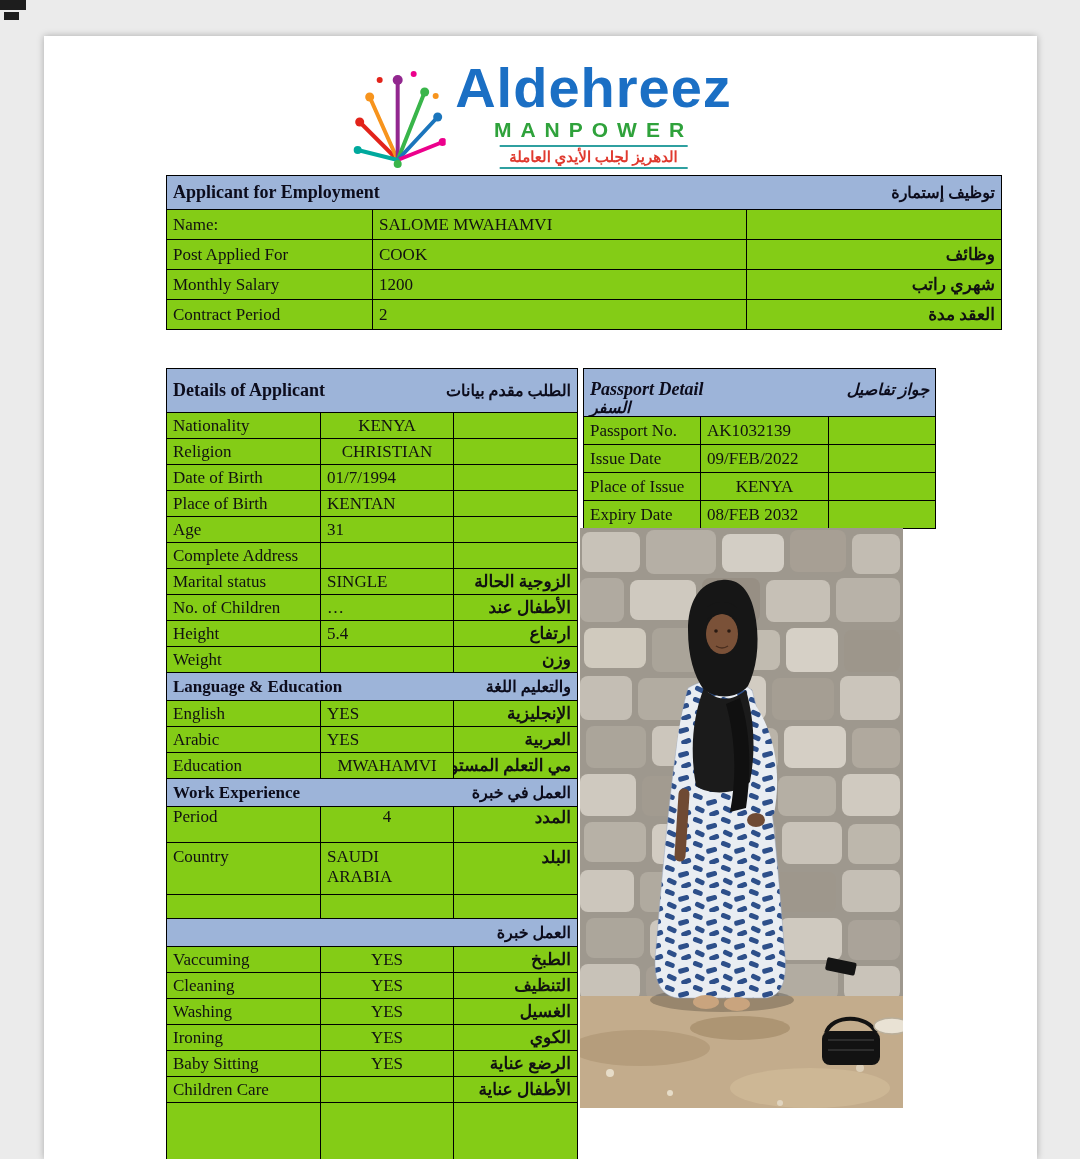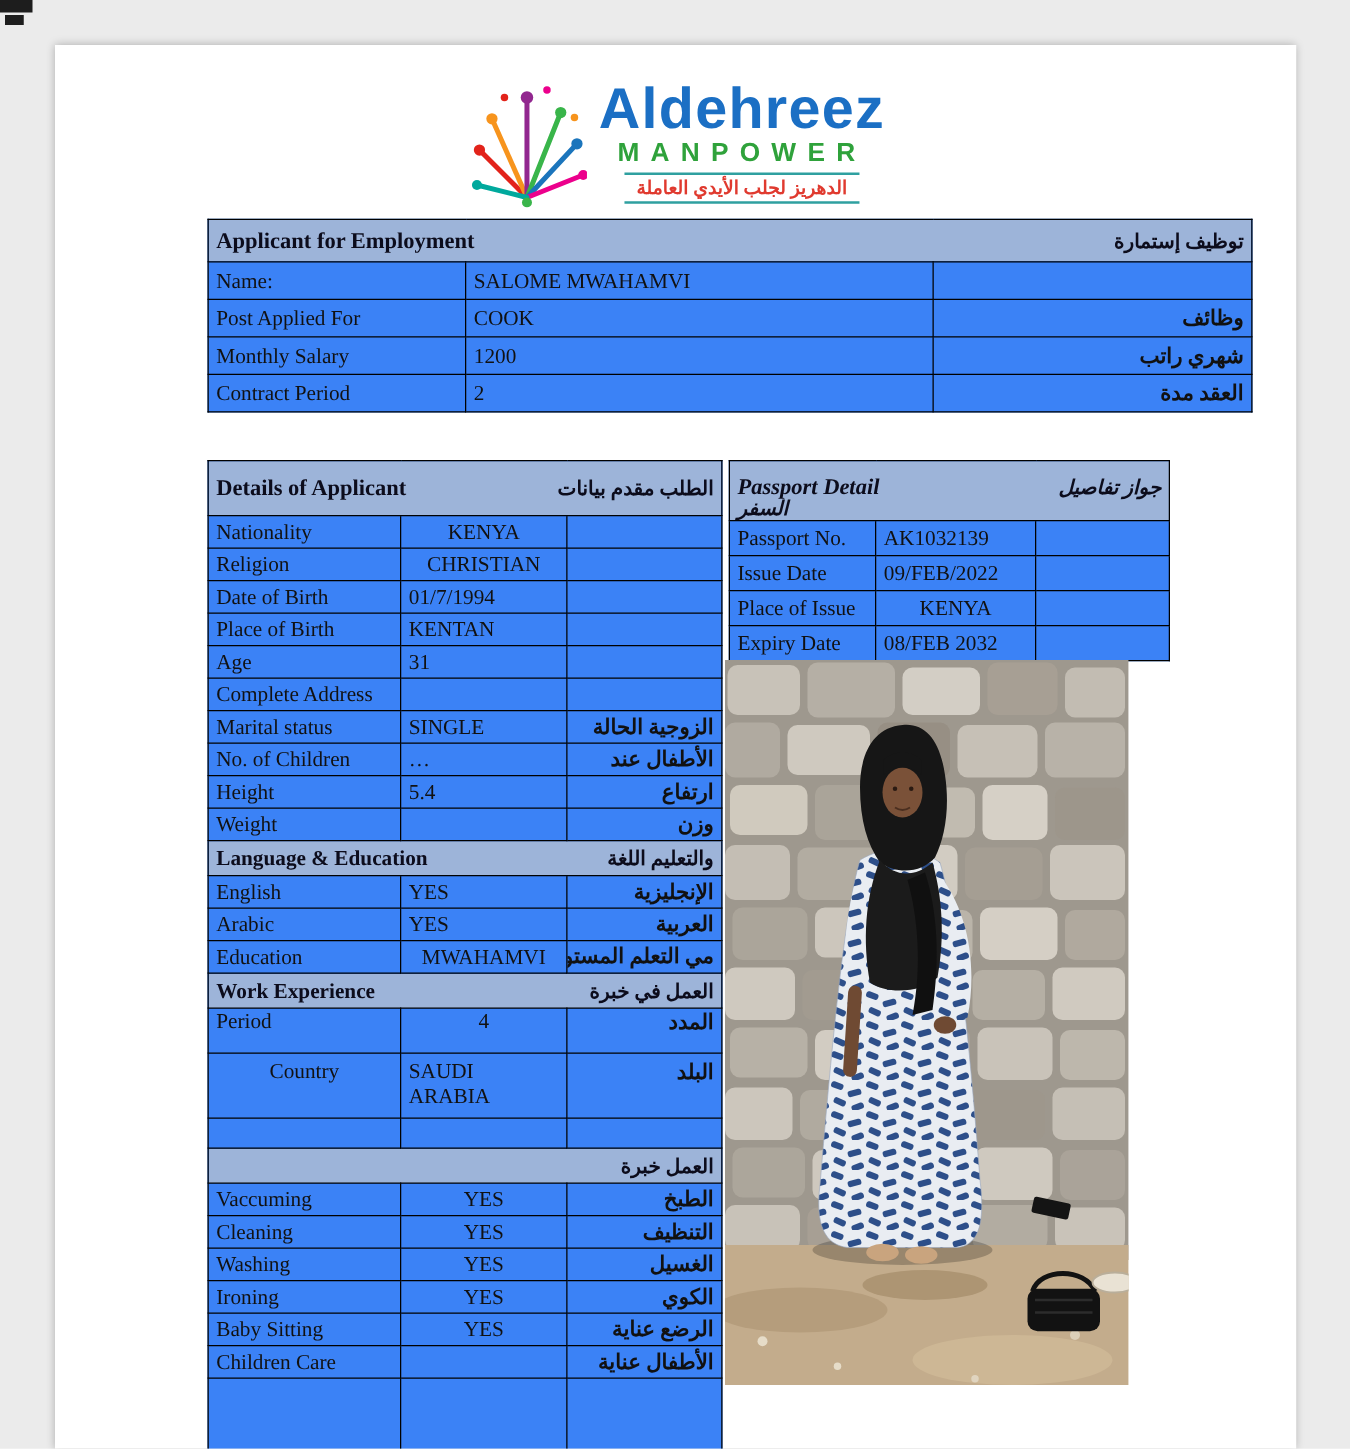--- a/index.html
+++ b/index.html
@@ -11,29 +11,29 @@
   .a1{left:0;top:0;width:26px;height:10px;}
   .a2{left:4px;top:12px;width:15px;height:8px;}
   .page{
     position:absolute;left:44px;top:36px;width:993px;height:1123px;
     background:#ffffff;box-shadow:0 0 7px rgba(0,0,0,.28);overflow:hidden;
   }
   
   .logo{position:absolute;left:50%;top:24px;transform:translateX(-50%);
         display:flex;align-items:center;gap:10px;}
   .logo-text{display:flex;flex-direction:column;align-items:center;}
-  .brand{font-family:"Liberation Sans",sans-serif;font-weight:bold;font-size:46px;
+  .brand{font-family:"Liberation Sans",sans-serif;font-weight:bold;font-size:56px;
          line-height:1;color:var(--brand-blue,#1b6fc4);letter-spacing:1px;}
   .manpower{font-family:"Liberation Sans",sans-serif;font-weight:bold;font-size:21px;
             letter-spacing:9px;color:var(--brand-green,#2fa23b);margin-top:2px;}
   .logo-ar{direction:rtl;font-weight:bold;font-size:15px;color:var(--brand-red,#e03a2f);
            border-top:2px solid #2fa0a0;border-bottom:2px solid #2fa0a0;
            padding:1px 10px;margin-top:3px;}
   
-  .tbl{border-collapse:collapse;table-layout:fixed;position:absolute;background:#3b82f6;}
+  .tbl{border-collapse:collapse;table-layout:fixed;position:absolute;background:#84cc16;}
   .tbl td{border:1px solid #000;font-size:17px;padding:0 6px;overflow:hidden;
           white-space:nowrap;vertical-align:middle;}
   td.wrap{white-space:normal;line-height:1.15;}
   .ar{direction:rtl;text-align:right;font-weight:bold;}
   .c{text-align:center;}
   .b{font-weight:normal;}
   .ind{padding-left:14px;}
   tr.hdr td, td.hdr{background:var(--header-bg,#9db4d9);}
   .hdr-flex{display:flex;justify-content:space-between;align-items:center;
             font-weight:bold;font-size:18px;color:#0c0c1c;}
@@ -221,21 +221,21 @@
           <span class="ar">العمل في خبرة</span>
         </div>
       </td>
     </tr>
     <tr class="rh36">
       <td style="vertical-align:top;">Period</td>
       <td class="c" style="vertical-align:top;">4</td>
       <td class="ar" style="vertical-align:top;">المدد</td>
     </tr>
     <tr class="rh52">
-      <td style="vertical-align:top;padding-top:4px;text-align:center;">Country</td>
+      <td style="vertical-align:top;padding-top:4px;">Country</td>
       <td class="wrap" style="vertical-align:top;padding-top:4px;">SAUDI ARABIA</td>
       <td class="ar" style="vertical-align:top;padding-top:4px;">البلد</td>
     </tr>
     <tr class="rh24">
       <td></td>
       <td></td>
       <td class="ar"></td>
     </tr>
 
     <tr class="hdr rh28">

